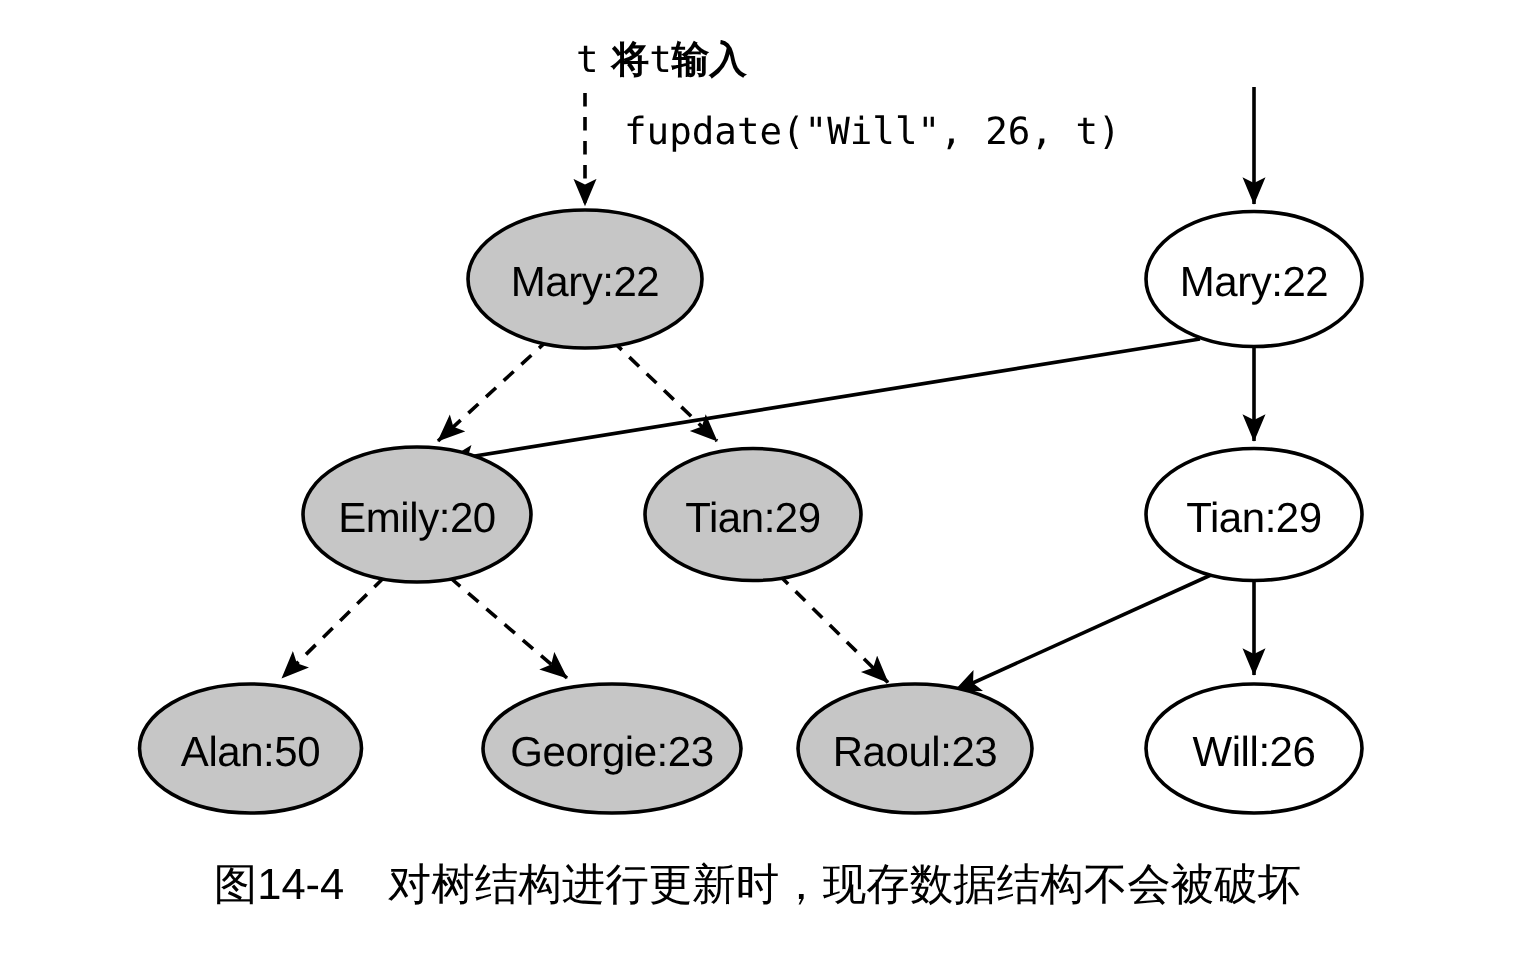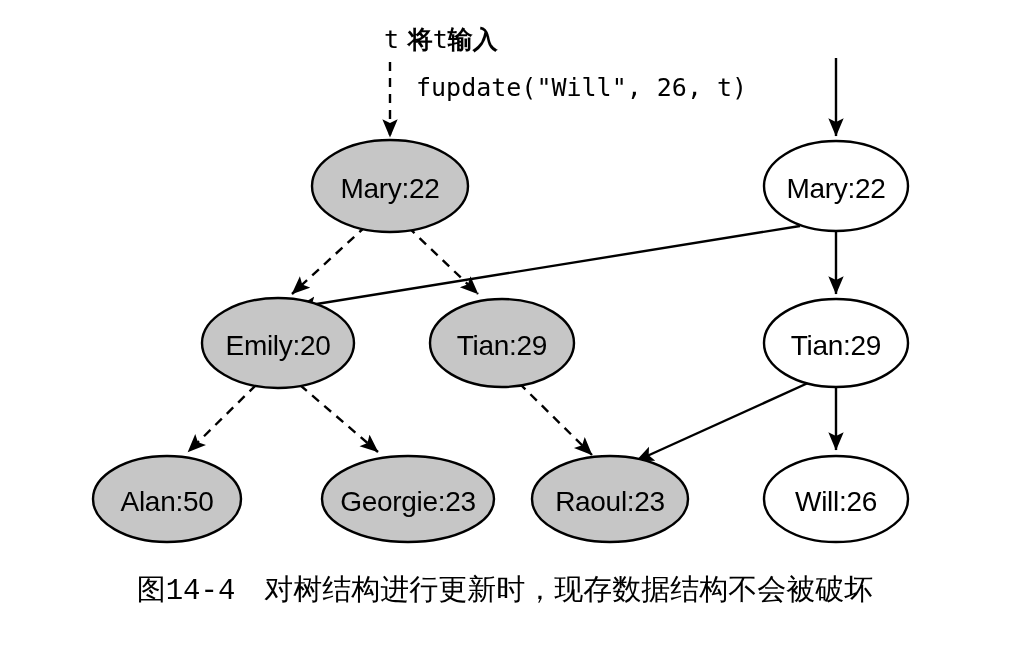--- a/index.html
+++ b/index.html
@@ -66,21 +66,21 @@
   }
   #anno-left-line1 { left: 384px; top: 26px; }
   #anno-left-line2 { left: 416px; top: 74px; }
   #anno-right-line1 { left: 740px; top: 26px; }
   .caption {
     position: absolute;
     left: 0;
     top: 570px;
     width: 1010px;
     text-align: center;
-    font-family: Liberation Mono, monospace;
+    font-family: Liberation Sans, sans-serif;
     font-size: 29px;
     color: #000000;
     white-space: pre;
   }
 </style>
 </head>
 <body>
 
 <div id="figure-root">
 

